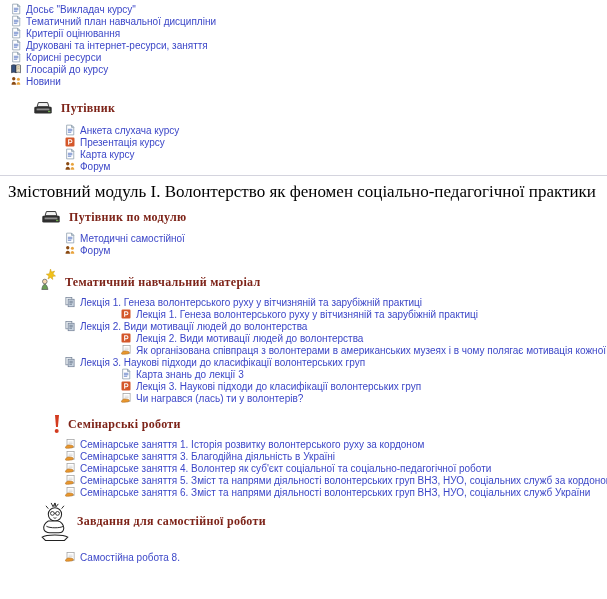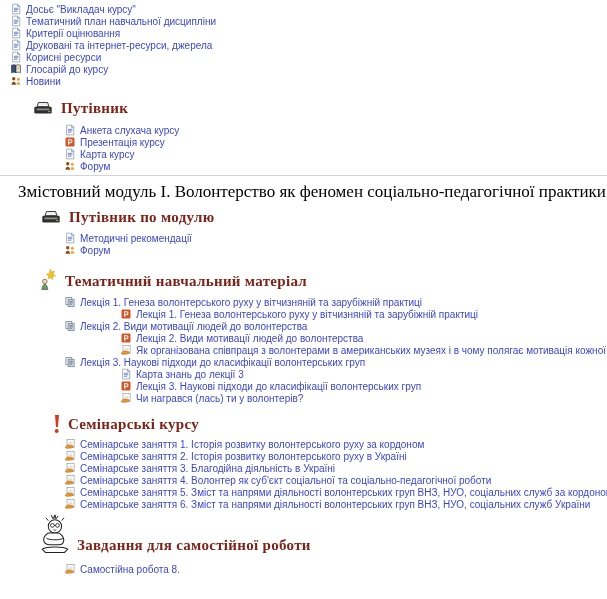--- a/index.html
+++ b/index.html
@@ -3,47 +3,47 @@
 <meta charset="utf-8">
 <style>
   html,body{margin:0;padding:0;background:#fff;}
   .page{position:relative;width:607px;height:599px;overflow:hidden;background:#fff;
         font-family:"Liberation Sans",sans-serif;}
   .row{display:flex;align-items:center;height:12px;gap:4px;white-space:nowrap;}
   .icn{flex:0 0 auto;width:12px;height:12px;display:inline-flex;}
   .icn svg{width:100%;height:100%;display:block;}
   a.lnk{color:#3C47C8;font-size:10px;text-decoration:none;cursor:pointer;}
   .sec-head{display:flex;align-items:center;gap:7px;}
-  .sec-title{font-family:"Liberation Serif",serif;font-weight:bold;font-size:15px;
+  .sec-title{font-family:"Liberation Serif",serif;font-weight:bold;font-size:12px;
              color:#7D2318;letter-spacing:.3px;}
   .top-list{padding-top:3px;}
   .top-list .row{margin-left:10px;}
   .guide{margin-top:13px;}
   .guide .sec-head{margin-left:32px;height:16px;}
   .guide .items{margin-top:8px;text-align:right;}
   .guide .items .row{margin-left:64px;}
   .divider{border-top:1px solid #D4D4DE;height:0;}
   .divider1{margin-top:3px;}
   .module-heading{font-family:"Liberation Serif",serif;font-size:17px;font-weight:normal;
-                  color:#000;margin:6px 0 0 18px;line-height:20px;}
+                  color:#000;margin:6px 0 0 8px;line-height:20px;}
   .mguide{margin-top:8px;}
   .mguide .sec-head{margin-left:40px;height:15px;}
   .mguide .items{margin-top:7px;}
   .mguide .items .row{margin-left:64px;}
   .thematic{margin-top:12px;}
   .thematic .sec-head{margin-left:38px;height:22px;align-items:flex-end;}
   .thematic .list{margin-top:6px;}
   .thematic .list .row.lvl1{margin-left:64px;}
   .thematic .list .row.lvl2{margin-left:120px;}
   .seminars{margin-top:10px;}
   .seminars .sec-head{margin-left:52px;height:20px;}
   .seminars .items{margin-top:4px;}
   .seminars .items .row{margin-left:64px;}
   .selfwork{margin-top:2px;}
-  .selfwork .sec-head{margin-left:35px;height:44px;align-items:flex-end;gap:4px;padding-bottom:2px;box-sizing:border-box;}
+  .selfwork .sec-head{margin-left:35px;height:44px;align-items:center;gap:4px;padding-bottom:2px;box-sizing:border-box;}
   .selfwork .items{margin-top:7px;}
   .selfwork .items .row{margin-left:64px;}
   .ic-printer{width:22px;height:15px;}
   .ic-idea{width:20px;height:22px;}
   .ic-exclaim{width:9px;height:20px;}
   .ic-student{width:38px;height:42px;}
 </style>
 </head>
 <body>
 
@@ -138,21 +138,21 @@
           </svg>
         </span>
       <a class="lnk">Критерії оцінювання</a>
     </div>
     <div class="row">
       <span class="icn">
           <svg>
             <use href="#i-doc"></use>
           </svg>
         </span>
-      <a class="lnk">Друковані та інтернет-ресурси, джерела</a>
+      <a class="lnk">Друковані та інтернет-ресурси, заняття</a>
     </div>
     <div class="row">
       <span class="icn">
           <svg>
             <use href="#i-doc"></use>
           </svg>
         </span>
       <a class="lnk">Корисні ресурси</a>
     </div>
     <div class="row">
@@ -231,21 +231,21 @@
         </span>
       <span class="sec-title">Путівник по модулю</span>
     </div>
     <div class="items">
       <div class="row">
         <span class="icn">
             <svg>
               <use href="#i-doc"></use>
             </svg>
           </span>
-        <a class="lnk">Методичні рекомендації</a>
+        <a class="lnk">Методичні самостійної</a>
       </div>
       <div class="row">
         <span class="icn">
             <svg>
               <use href="#i-forum"></use>
             </svg>
           </span>
         <a class="lnk">Форум</a>
       </div>
     </div>
@@ -336,38 +336,30 @@
     </div>
   </div>
 
   <div class="seminars">
     <div class="sec-head">
       <span class="icn ic-exclaim">
           <svg>
             <use href="#i-exclaim"></use>
           </svg>
         </span>
-      <span class="sec-title">Семінарські курсу</span>
+      <span class="sec-title">Семінарські роботи</span>
     </div>
     <div class="items">
       <div class="row">
         <span class="icn">
             <svg>
               <use href="#i-hand"></use>
             </svg>
           </span>
         <a class="lnk">Семінарське заняття 1. Історія розвитку волонтерського руху за кордоном</a>
-      </div>
-      <div class="row">
-        <span class="icn">
-            <svg>
-              <use href="#i-hand"></use>
-            </svg>
-          </span>
-        <a class="lnk">Семінарське заняття 2. Історія розвитку волонтерського руху в Україні</a>
       </div>
       <div class="row">
         <span class="icn">
             <svg>
               <use href="#i-hand"></use>
             </svg>
           </span>
         <a class="lnk">Семінарське заняття 3. Благодійна діяльність в Україні</a>
       </div>
       <div class="row">

